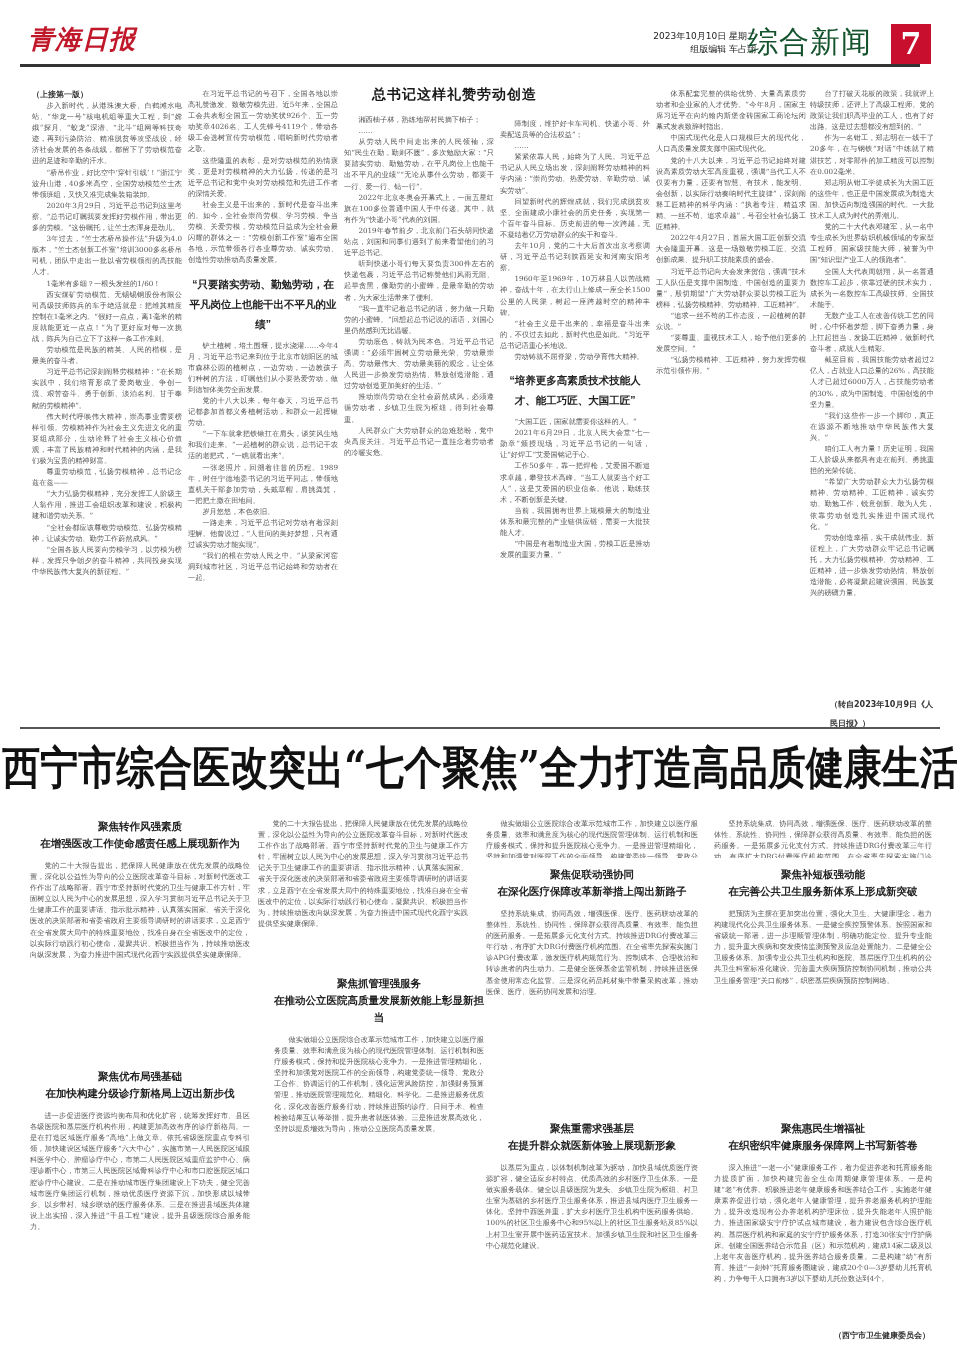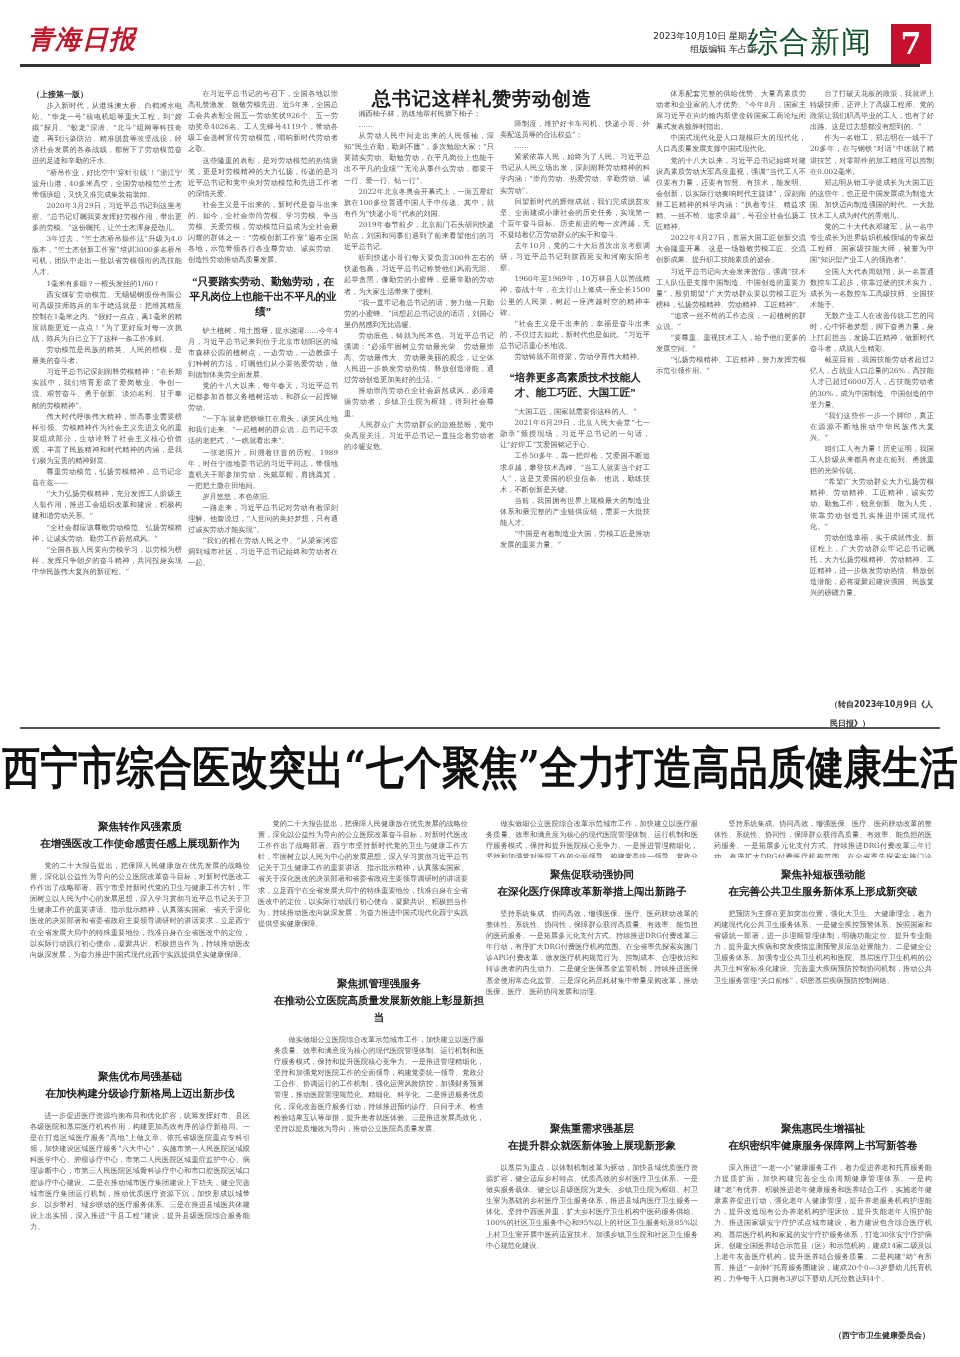--- a/index.html
+++ b/index.html
@@ -27,26 +27,26 @@
   .page-num {
     position: absolute; left: 891px; top: 24px; width: 40px; height: 40px; background: #c8102e;
     color: #fff; font-size: 30px; font-weight: bold; text-align: center; line-height: 40px;
     font-family: "DejaVu Serif", serif;
   }
   .txt { font-size: 7.2px; line-height: 11.1px; color: #555; text-align: justify; overflow: hidden; }
   .txt p { text-indent: 2em; }
   .col { position: absolute; overflow: hidden; }
   .sub-label { font-weight: bold; color: #333; font-size: 8px; line-height: 12px; }
   .art1-title {
-    position: absolute; left: 372px; top: 86px; font-size: 19px; font-weight: bold; color: #1a1a1a;
+    position: absolute; left: 372px; top: 86px; font-size: 14px; font-weight: bold; color: #1a1a1a;
     letter-spacing: 1px;
   }
   .inner-head {
-    font-family: Liberation Serif, serif; font-weight: bold; color: #222; font-size: 10.5px;
-    line-height: 15px; text-align: center; margin: 8px 0 6px;
+    font-family: Liberation Sans, sans-serif; font-weight: bold; color: #222; font-size: 10.5px;
+    line-height: 20px; text-align: center; margin: 8px 0 6px;
   }
   .source { font-family: "DejaVu Sans", sans-serif; font-weight: bold; font-size: 8px; color: #333; }
   .divider { position: absolute; left: 20px; top: 727px; width: 920px; height: 2px; background: #555; }
   .main-headline {
     position: absolute; left: 0; top: 738px; width: 960px; text-align: center;
     font-size: 38px; font-weight: bold; color: #111; letter-spacing: 0px;
     font-family: "DejaVu Serif", serif; transform: scaleY(1.18); transform-origin: top center;
   }
   .sec-head {
     font-family: "DejaVu Serif", serif; font-weight: bold; color: #222; text-align: center;
@@ -95,21 +95,21 @@
   <div class="inner-head">“只要踏实劳动、勤勉劳动，在平凡岗位上也能干出不平凡的业绩”</div>
   <p>铲土植树，培土围堰，提水浇灌……今年4月，习近平总书记来到位于北京市朝阳区的城市森林公园的植树点，一边劳动，一边教孩子们种树的方法，叮嘱他们从小要热爱劳动，做到德智体美劳全面发展。</p>
   <p>党的十八大以来，每年春天，习近平总书记都参加首都义务植树活动，和群众一起挥锹劳动。</p>
   <p>“一下车就拿把铁锹扛在肩头，谈笑风生地和我们走来。”一起植树的群众说，总书记干农活的老把式，“一瞧就看出来”。</p>
   <p>一张老照片，回溯着往昔的历程。1989年，时任宁德地委书记的习近平同志，带领地直机关干部参加劳动，头戴草帽，肩挑粪箕，一把把土撒在田地间。</p>
   <p>岁月悠悠，本色依旧。</p>
   <p>一路走来，习近平总书记对劳动有着深刻理解。他曾说过，“人世间的美好梦想，只有通过诚实劳动才能实现”。</p>
   <p>“我们的根在劳动人民之中。”从梁家河窑洞到城市社区，习近平总书记始终和劳动者在一起。</p>
 </div>
 
-<div class="col txt" style="left:344px;top:108px;width:150px;height:606px;">
+<div class="col txt" style="left:344px;top:114px;width:150px;height:606px;">
   <p>湘西柚子林，熟练地帮村民摘下柚子；</p>
   <p>……</p>
   <p>从劳动人民中间走出来的人民领袖，深知“民生在勤，勤则不匮”，多次勉励大家：“只要踏实劳动、勤勉劳动，在平凡岗位上也能干出不平凡的业绩”“无论从事什么劳动，都要干一行、爱一行、钻一行”。</p>
   <p>2022年北京冬奥会开幕式上，一面五星红旗在100多位普通中国人手中传递。其中，就有作为“快递小哥”代表的刘国。</p>
   <p>2019年春节前夕，北京前门石头胡同快递站点，刘国和同事们遇到了前来看望他们的习近平总书记。</p>
   <p>听到快递小哥们每天要负责300件左右的快递包裹，习近平总书记称赞他们风雨无阻、起早贪黑，像勤劳的小蜜蜂，是最辛勤的劳动者，为大家生活带来了便利。</p>
   <p>“我一直牢记着总书记的话，努力做一只勤劳的小蜜蜂。”回想起总书记说的话语，刘国心里仍然感到无比温暖。</p>
   <p>劳动底色，铸就为民本色。习近平总书记强调：“必须牢固树立劳动最光荣、劳动最崇高、劳动最伟大、劳动最美丽的观念，让全体人民进一步焕发劳动热情、释放创造潜能，通过劳动创造更加美好的生活。”</p>
   <p>推动崇尚劳动在全社会蔚然成风，必须遵循劳动者，乡镇卫生院为枢纽，得到社会尊重。</p>
   <p>人民群众广大劳动群众的急难愁盼，党中央高度关注。习近平总书记一直挂念着劳动者的冷暖安危。</p>

